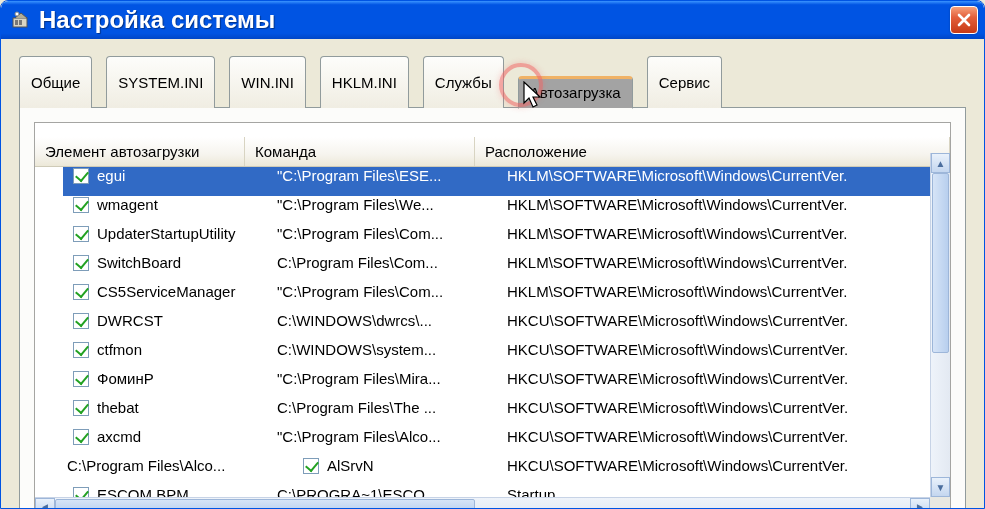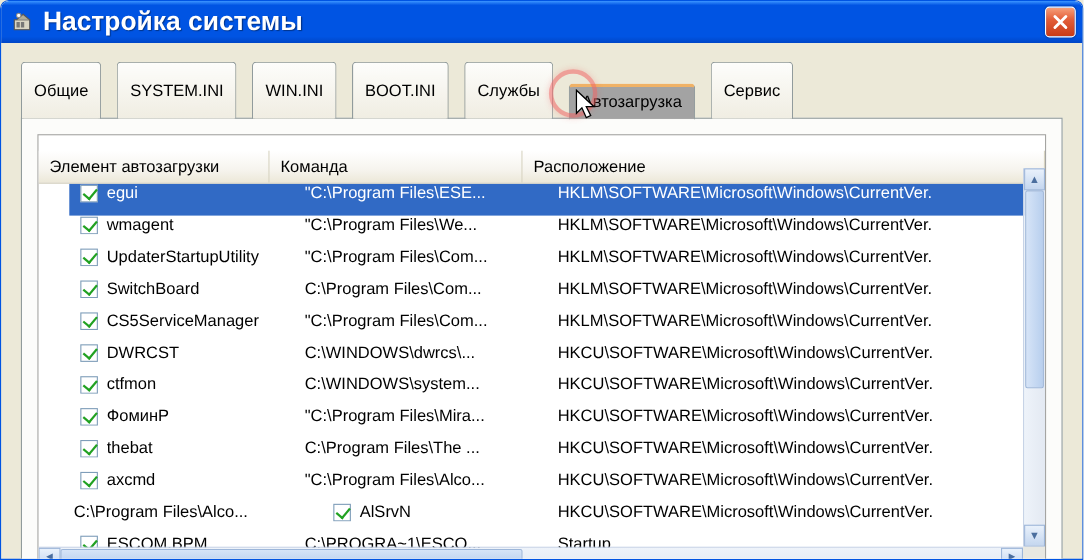--- a/index.html
+++ b/index.html
@@ -252,21 +252,21 @@
       </svg>
     </div>
   </div>
 
   <div class="client">
 
     <div class="tabs" id="tabs">
         <div class="tab">Общие</div>
         <div class="tab">SYSTEM.INI</div>
         <div class="tab">WIN.INI</div>
-        <div class="tab">BOOT.INI</div>
+        <div class="tab">HKLM.INI</div>
         <div class="tab">Службы</div>
         <div class="tab active">Автозагрузка</div>
         <div class="tab">Сервис</div>
       </div>
 
     <div class="click-ring"></div>
     <div class="cursor-overlay">
       <svg width="22" height="28" viewBox="0 0 22 28">
         <path d="M1 1 L1 22 L6 17 L10 26 L14 24 L10 16 L17 16 Z" fill="#fff" stroke="#000" stroke-width="1.2"></path>
       </svg>

